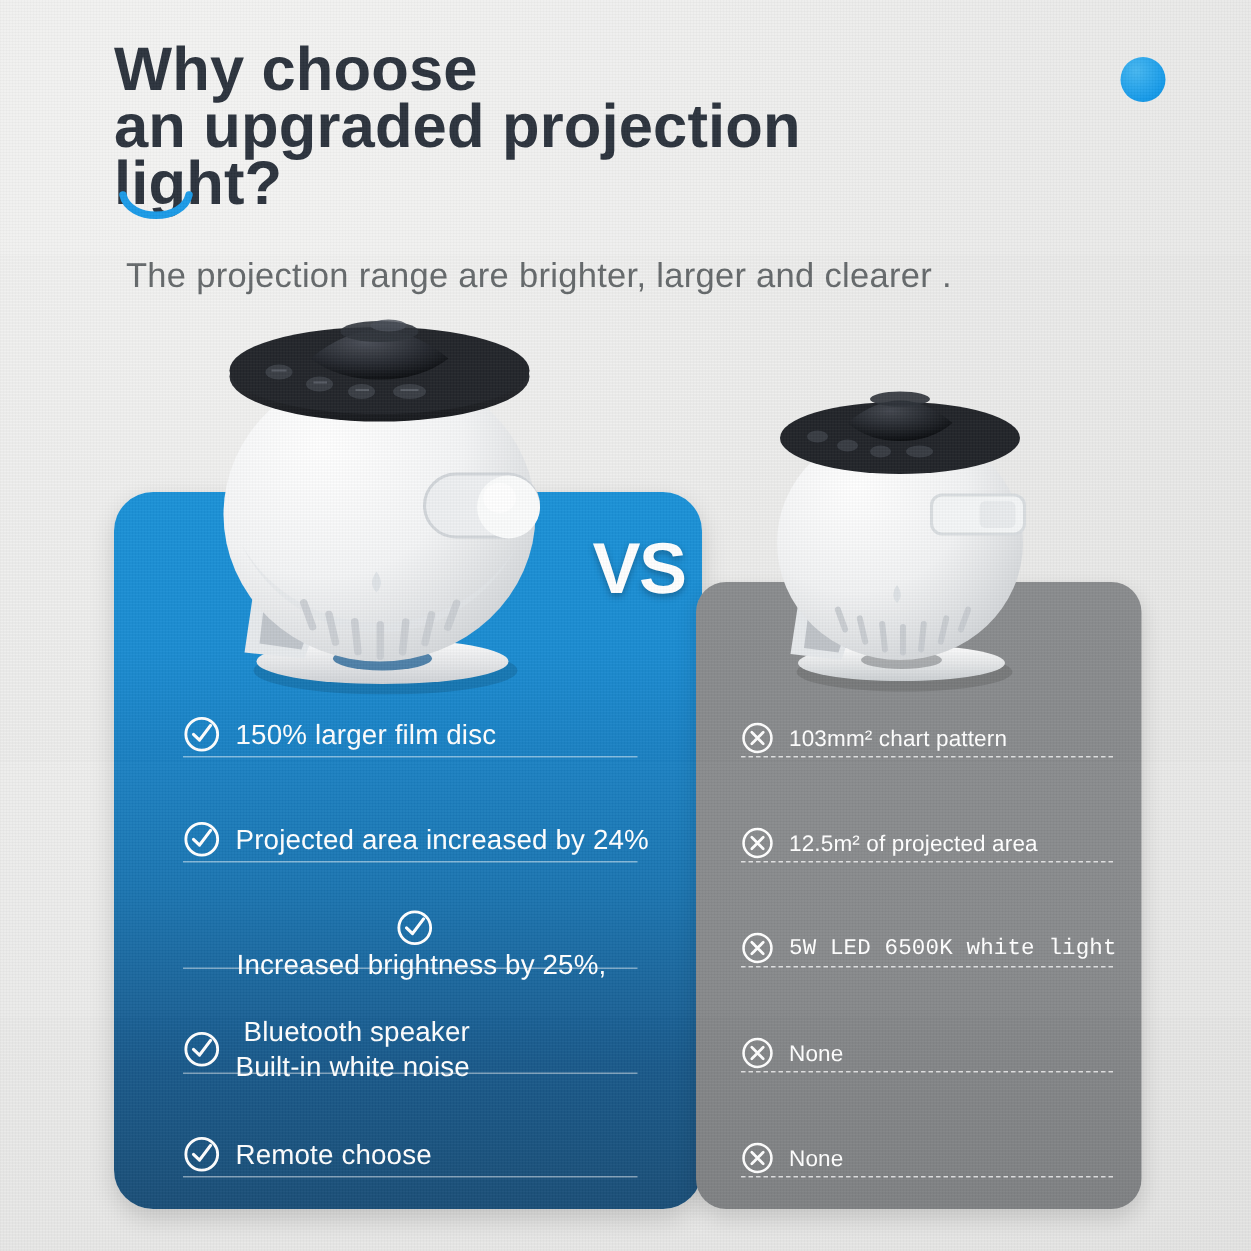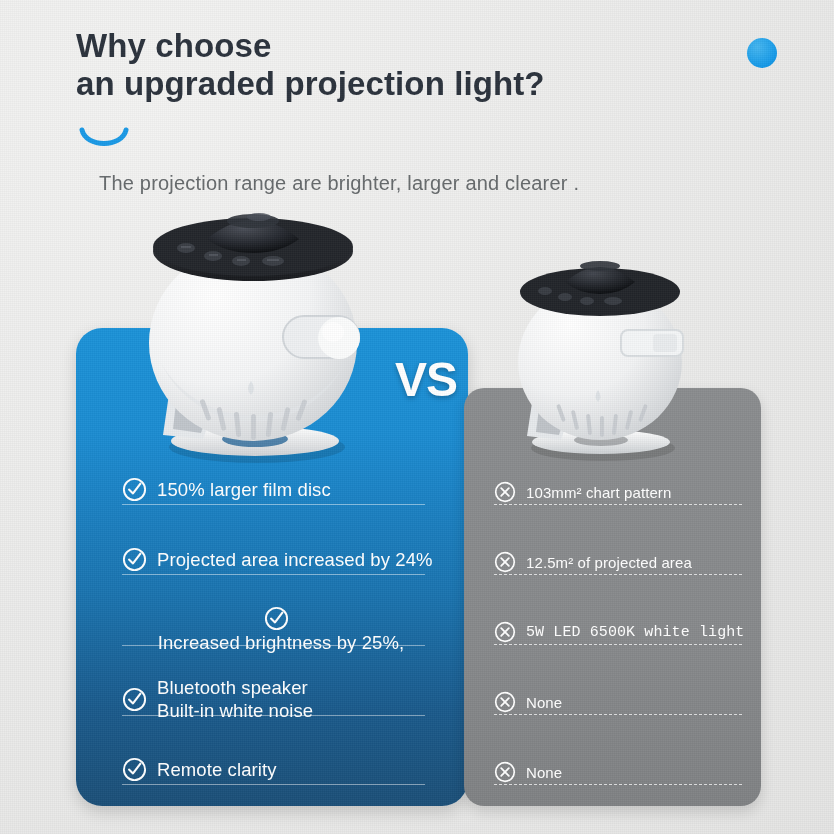--- a/index.html
+++ b/index.html
@@ -19,29 +19,29 @@
     content:"";position:absolute;inset:0;pointer-events:none;
     background-image:
       repeating-linear-gradient(0deg, rgba(0,0,0,0.022) 0px, rgba(0,0,0,0.022) 1px, rgba(255,255,255,0.022) 1px, rgba(255,255,255,0.022) 2px),
       repeating-linear-gradient(90deg, rgba(0,0,0,0.018) 0px, rgba(0,0,0,0.018) 1px, rgba(255,255,255,0.018) 1px, rgba(255,255,255,0.018) 2px);
     opacity:.85;z-index:30;
   }
 
   
   .headline{
     position:absolute;left:76px;top:27px;width:560px;
-    color:#2b323c;font-size:33px;line-height:38px;font-weight:700;
+    color:#2b323c;font-size:41px;line-height:38px;font-weight:700;
     letter-spacing:.1px;
   }
   .headline span{display:block;}
   .smile{position:absolute;left:78px;top:126px;width:52px;height:28px;}
   .subtitle{
     position:absolute;left:84px;top:168px;width:730px;
-    color:#666a6c;font-size:20px;line-height:30px;font-weight:400;
-    letter-spacing:.2px;white-space:nowrap;margin-left:15px;
+    color:#666a6c;font-size:23px;line-height:30px;font-weight:400;
+    letter-spacing:.2px;white-space:nowrap;
   }
   .dots{position:absolute;left:747px;top:38px;width:46px;height:50px;}
   .dot-blue{position:absolute;left:0;top:0;width:30px;height:30px;border-radius:50%;
     background:radial-gradient(circle at 35% 30%,#45b6f0,#1499e8 70%,#0f8ad4 100%);}
   .dot-grey{position:absolute;left:5px;top:16px;width:28px;height:28px;border-radius:50%;
     background:#c6c8c9;z-index:-1;}
 
   
   .panel-blue{
     position:absolute;left:76px;top:328px;width:392px;height:478px;
@@ -64,21 +64,21 @@
   }
 
   
   .rows-left{position:absolute;left:76px;top:328px;width:392px;height:478px;z-index:20;}
   .rows-right{position:absolute;left:464px;top:388px;width:297px;height:418px;z-index:20;}
 
   .row{position:absolute;display:flex;align-items:center;}
   .row .ico{flex:0 0 auto;margin-right:10px;}
   .row .txt{color:#fff;}
 
-  .rows-left .row{left:46px;width:318px;}
+  .rows-left .row{left:46px;width:318px;text-align:right;}
   .rows-left .txt{font-size:18.5px;line-height:23px;font-weight:400;letter-spacing:.1px;}
   .rule-solid{position:absolute;left:46px;width:303px;height:1px;
     background:rgba(255,255,255,.46);}
 
   .rows-right .row{left:30px;width:252px;}
   .rows-right .txt{font-size:15px;line-height:19px;font-weight:400;letter-spacing:.1px;}
   .rule-dash{position:absolute;left:30px;width:248px;height:0;
     border-top:1px dashed rgba(255,255,255,.72);}
 
   .twoline{display:block;}
@@ -267,21 +267,21 @@
         <b>Built-in white noise</b>
       </span>
     </div>
     <div class="rule-solid" style="top:387px;"></div>
 
     <div class="row" style="top:429px;">
       <svg class="ico" width="25" height="25" viewBox="0 0 25 25">
         <circle cx="12.5" cy="12.5" r="10.6" fill="none" stroke="#ffffff" stroke-width="1.9"></circle>
         <path d="M7 12.6 L11 16.4 L18.4 6.6" fill="none" stroke="#ffffff" stroke-width="2.1" stroke-linecap="round" stroke-linejoin="round"></path>
       </svg>
-      <span class="txt">Remote clarity</span>
+      <span class="txt">Remote choose</span>
     </div>
     <div class="rule-solid" style="top:456px;"></div>
   </div>
 
   <div class="rows-right">
 
     <div class="row" style="top:93px;">
       <svg class="ico" width="22" height="22" viewBox="0 0 22 22">
         <circle cx="11" cy="11" r="9.3" fill="none" stroke="#ffffff" stroke-width="1.7"></circle>
         <path d="M7.2 7.2 L14.8 14.8 M14.8 7.2 L7.2 14.8" stroke="#ffffff" stroke-width="1.8" stroke-linecap="round"></path>

